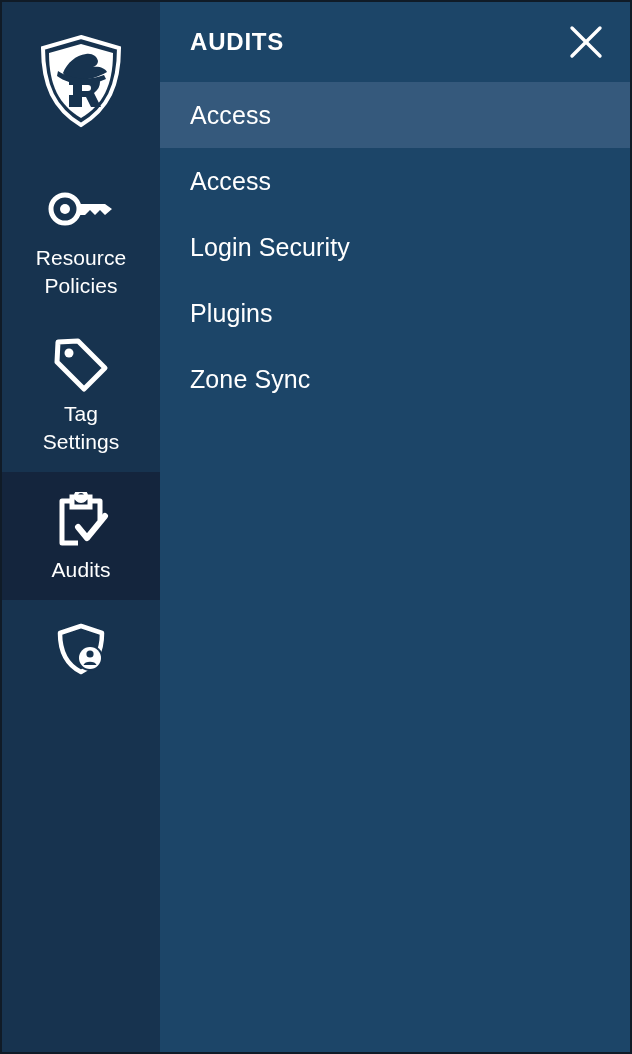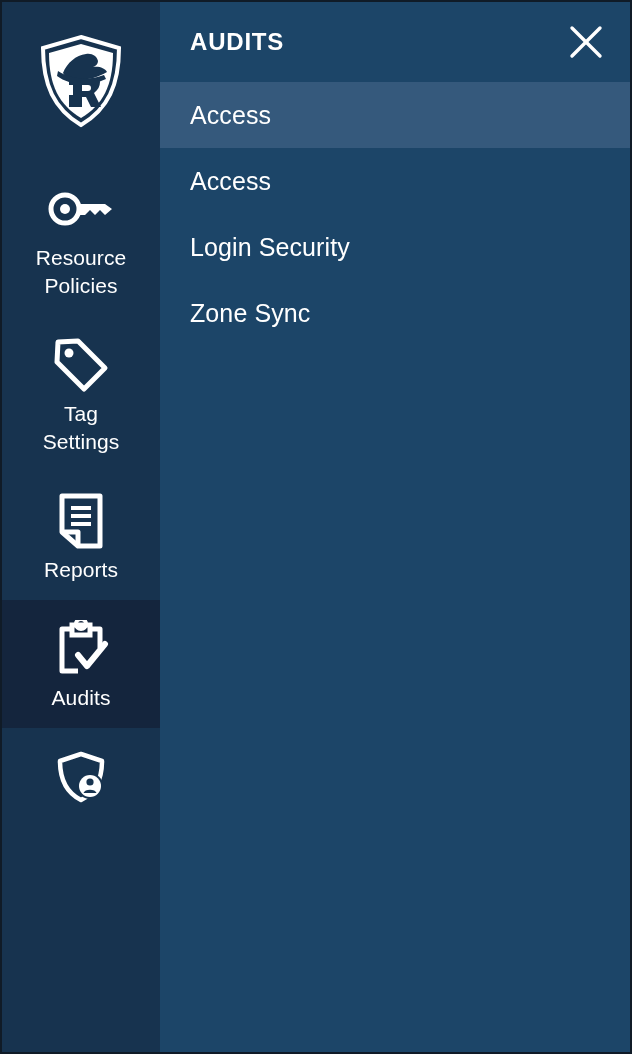--- a/index.html
+++ b/index.html
@@ -177,32 +177,20 @@
         <span class="icon-wrap">
           <svg width="58" height="58" viewBox="0 0 58 58">
             <path d="M6 6 L26 5 L53 32 L32 53 L5 26 Z" fill="none" stroke="#ffffff" stroke-width="5" stroke-linejoin="round"></path>
             <circle cx="17" cy="17" r="4.5" fill="#ffffff"></circle>
           </svg>
         </span>
         <div class="rail-label">Tag
 Settings</div>
       </div>
 
-      <div class="rail-item">
-        <span class="icon-wrap">
-          <svg width="46" height="56" viewBox="0 0 46 56">
-            <path d="M4 3 L42 3 L42 53 L20 53 L4 39 Z" fill="none" stroke="#ffffff" stroke-width="5" stroke-linejoin="round"></path>
-            <path d="M4 39 L20 39 L20 53" fill="none" stroke="#ffffff" stroke-width="5" stroke-linejoin="round"></path>
-            <line x1="13" y1="15" x2="33" y2="15" stroke="#ffffff" stroke-width="4"></line>
-            <line x1="13" y1="23" x2="33" y2="23" stroke="#ffffff" stroke-width="4"></line>
-            <line x1="13" y1="31" x2="33" y2="31" stroke="#ffffff" stroke-width="4"></line>
-          </svg>
-        </span>
-        <div class="rail-label">Reports</div>
-      </div>
 
       <div class="rail-item active">
         <span class="icon-wrap">
           <svg width="58" height="58" viewBox="0 0 58 58">
             <path d="M20 9 L10 9 L10 51 L26 51" fill="none" stroke="#ffffff" stroke-width="5" stroke-linejoin="round"></path>
             <path d="M38 9 L48 9 L48 28" fill="none" stroke="#ffffff" stroke-width="5" stroke-linejoin="round"></path>
             <rect x="20" y="5" width="18" height="10" fill="none" stroke="#ffffff" stroke-width="5"></rect>
             <circle cx="29" cy="4" r="5" fill="none" stroke="#ffffff" stroke-width="4"></circle>
             <path d="M26 35 L35 46 L53 24" fill="none" stroke="#ffffff" stroke-width="6" stroke-linecap="round" stroke-linejoin="round"></path>
           </svg>
@@ -237,18 +225,19 @@
             <line x1="31" y1="3" x2="3" y2="31" stroke="#ffffff" stroke-width="3.4" stroke-linecap="round"></line>
           </svg>
         </span>
       </div>
     </div>
 
     <div class="panel-list">
       <div class="panel-item selected">Access</div>
       <div class="panel-item">Access</div>
       <div class="panel-item">Login Security</div>
+      <div class="panel-item">Plugins</div>
       <div class="panel-item">Zone Sync</div>
     </div>
 
   </div>
 
 </div>
 
 </body></html>

